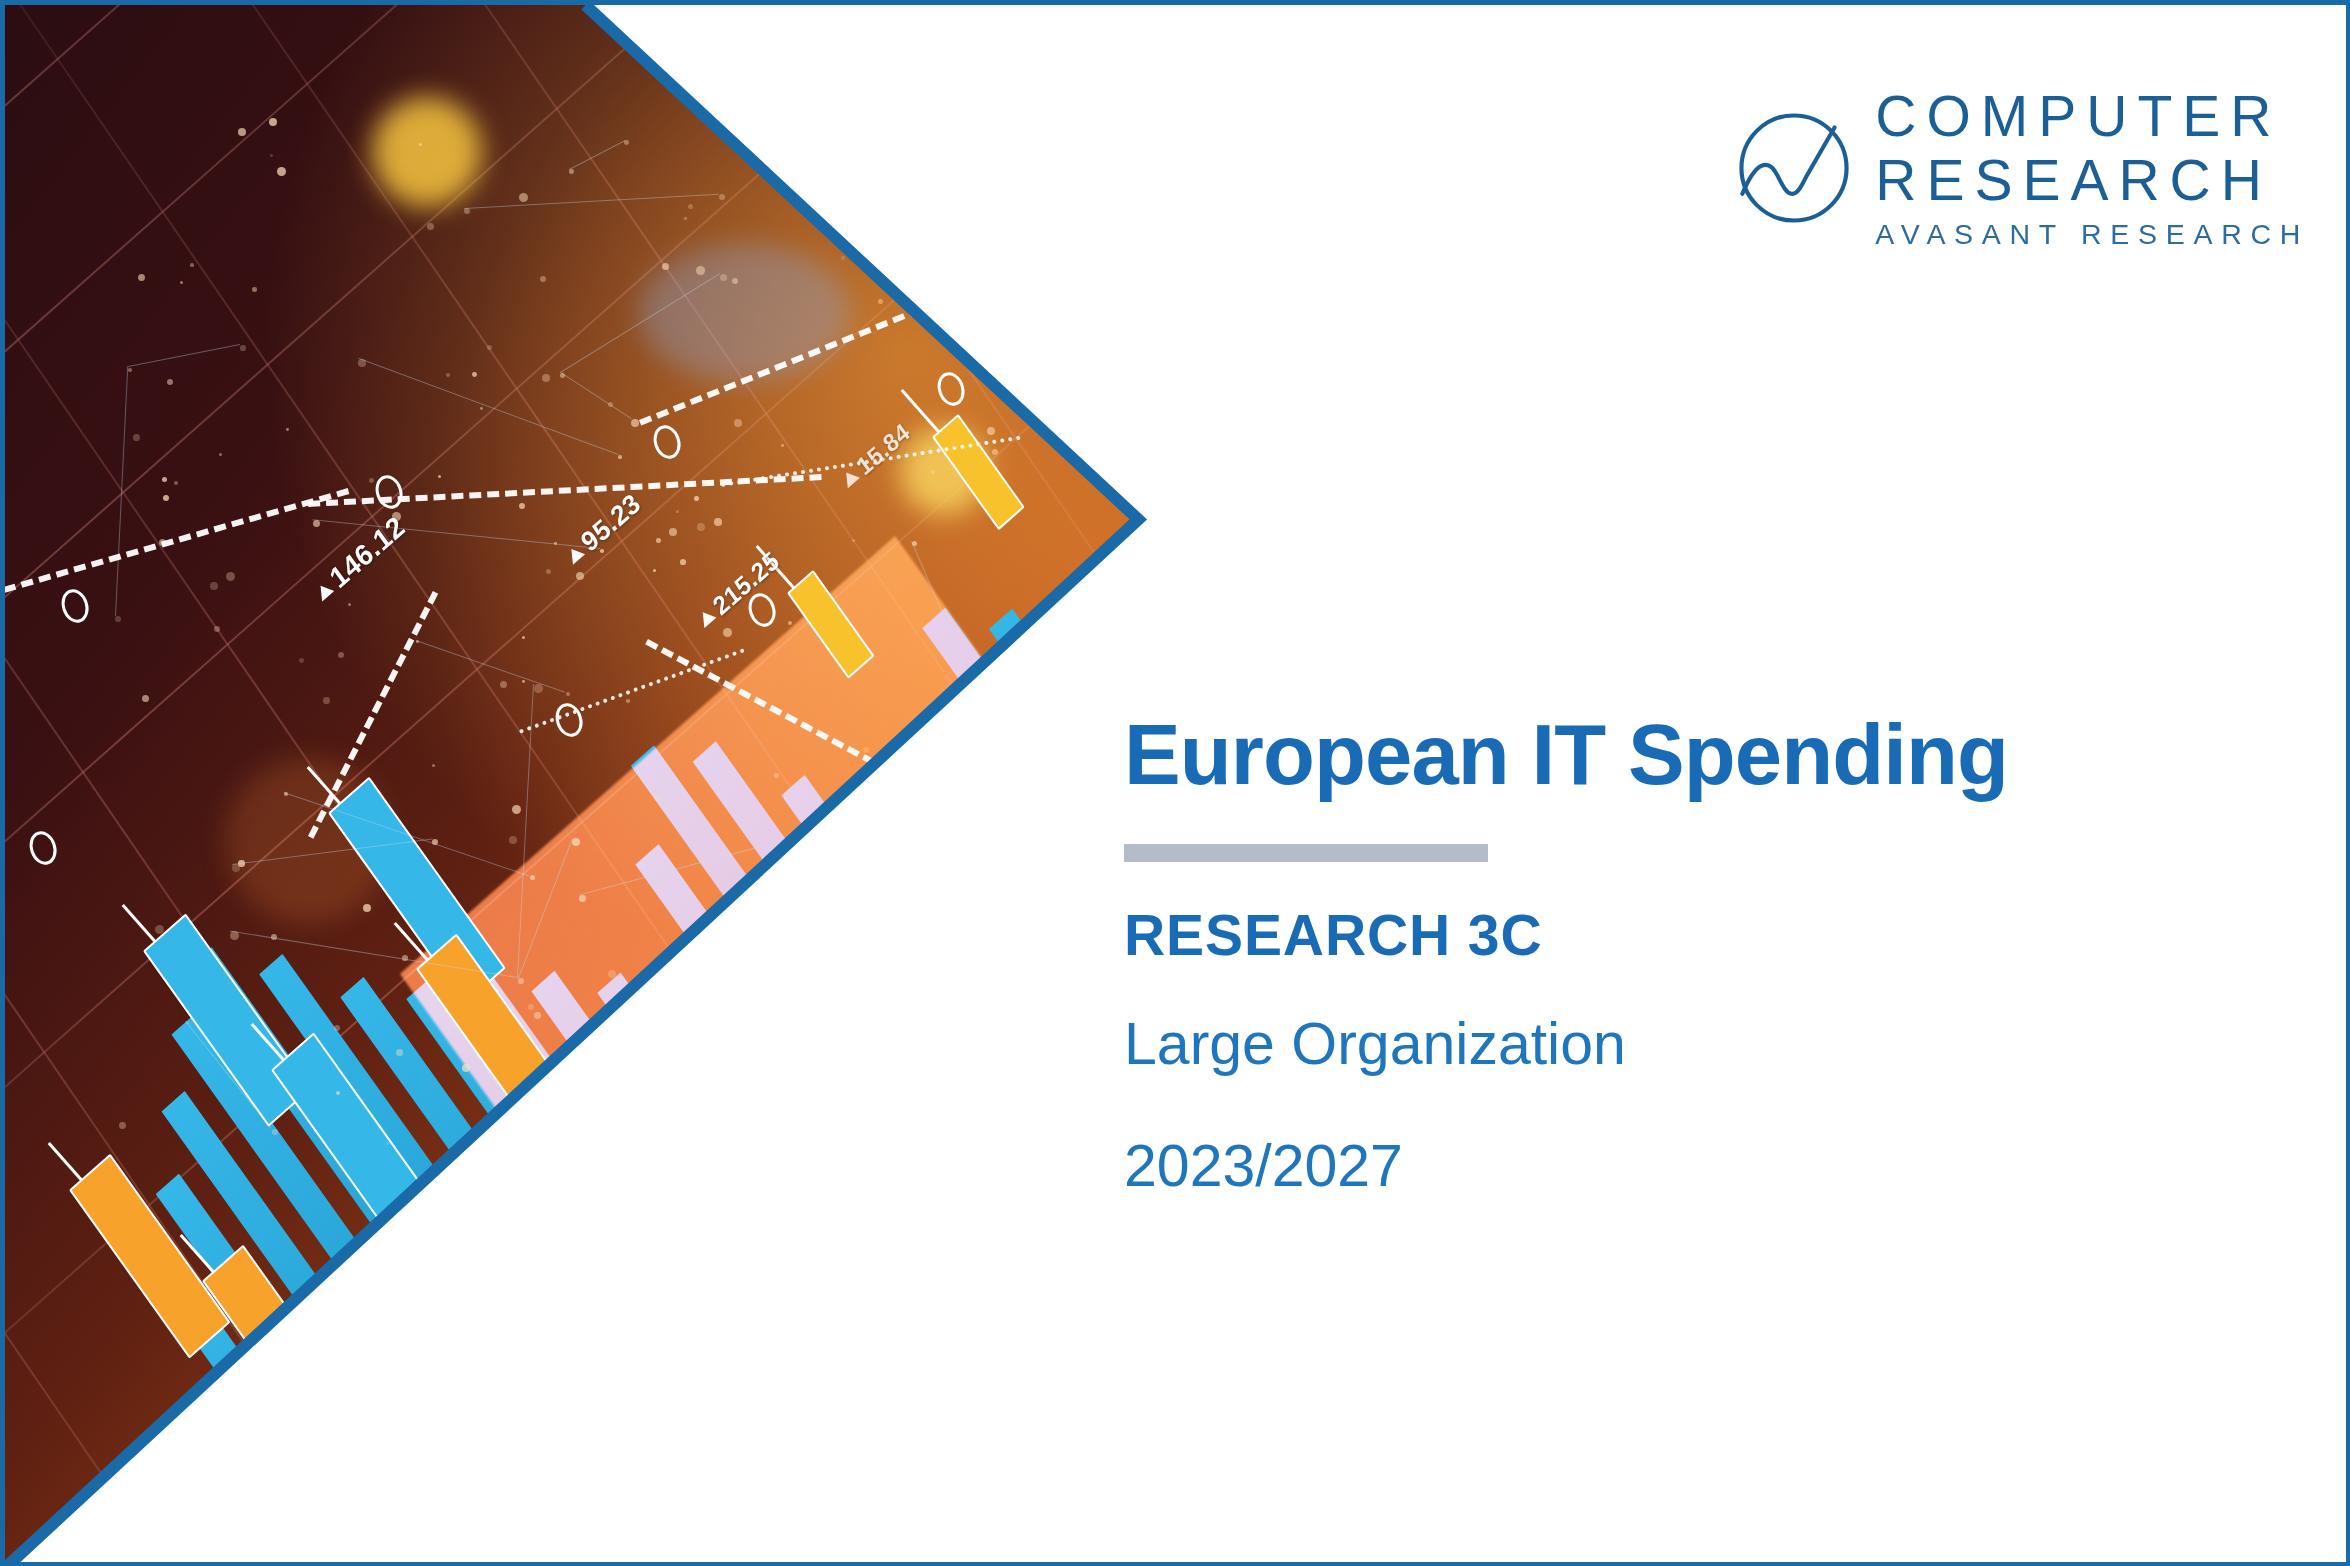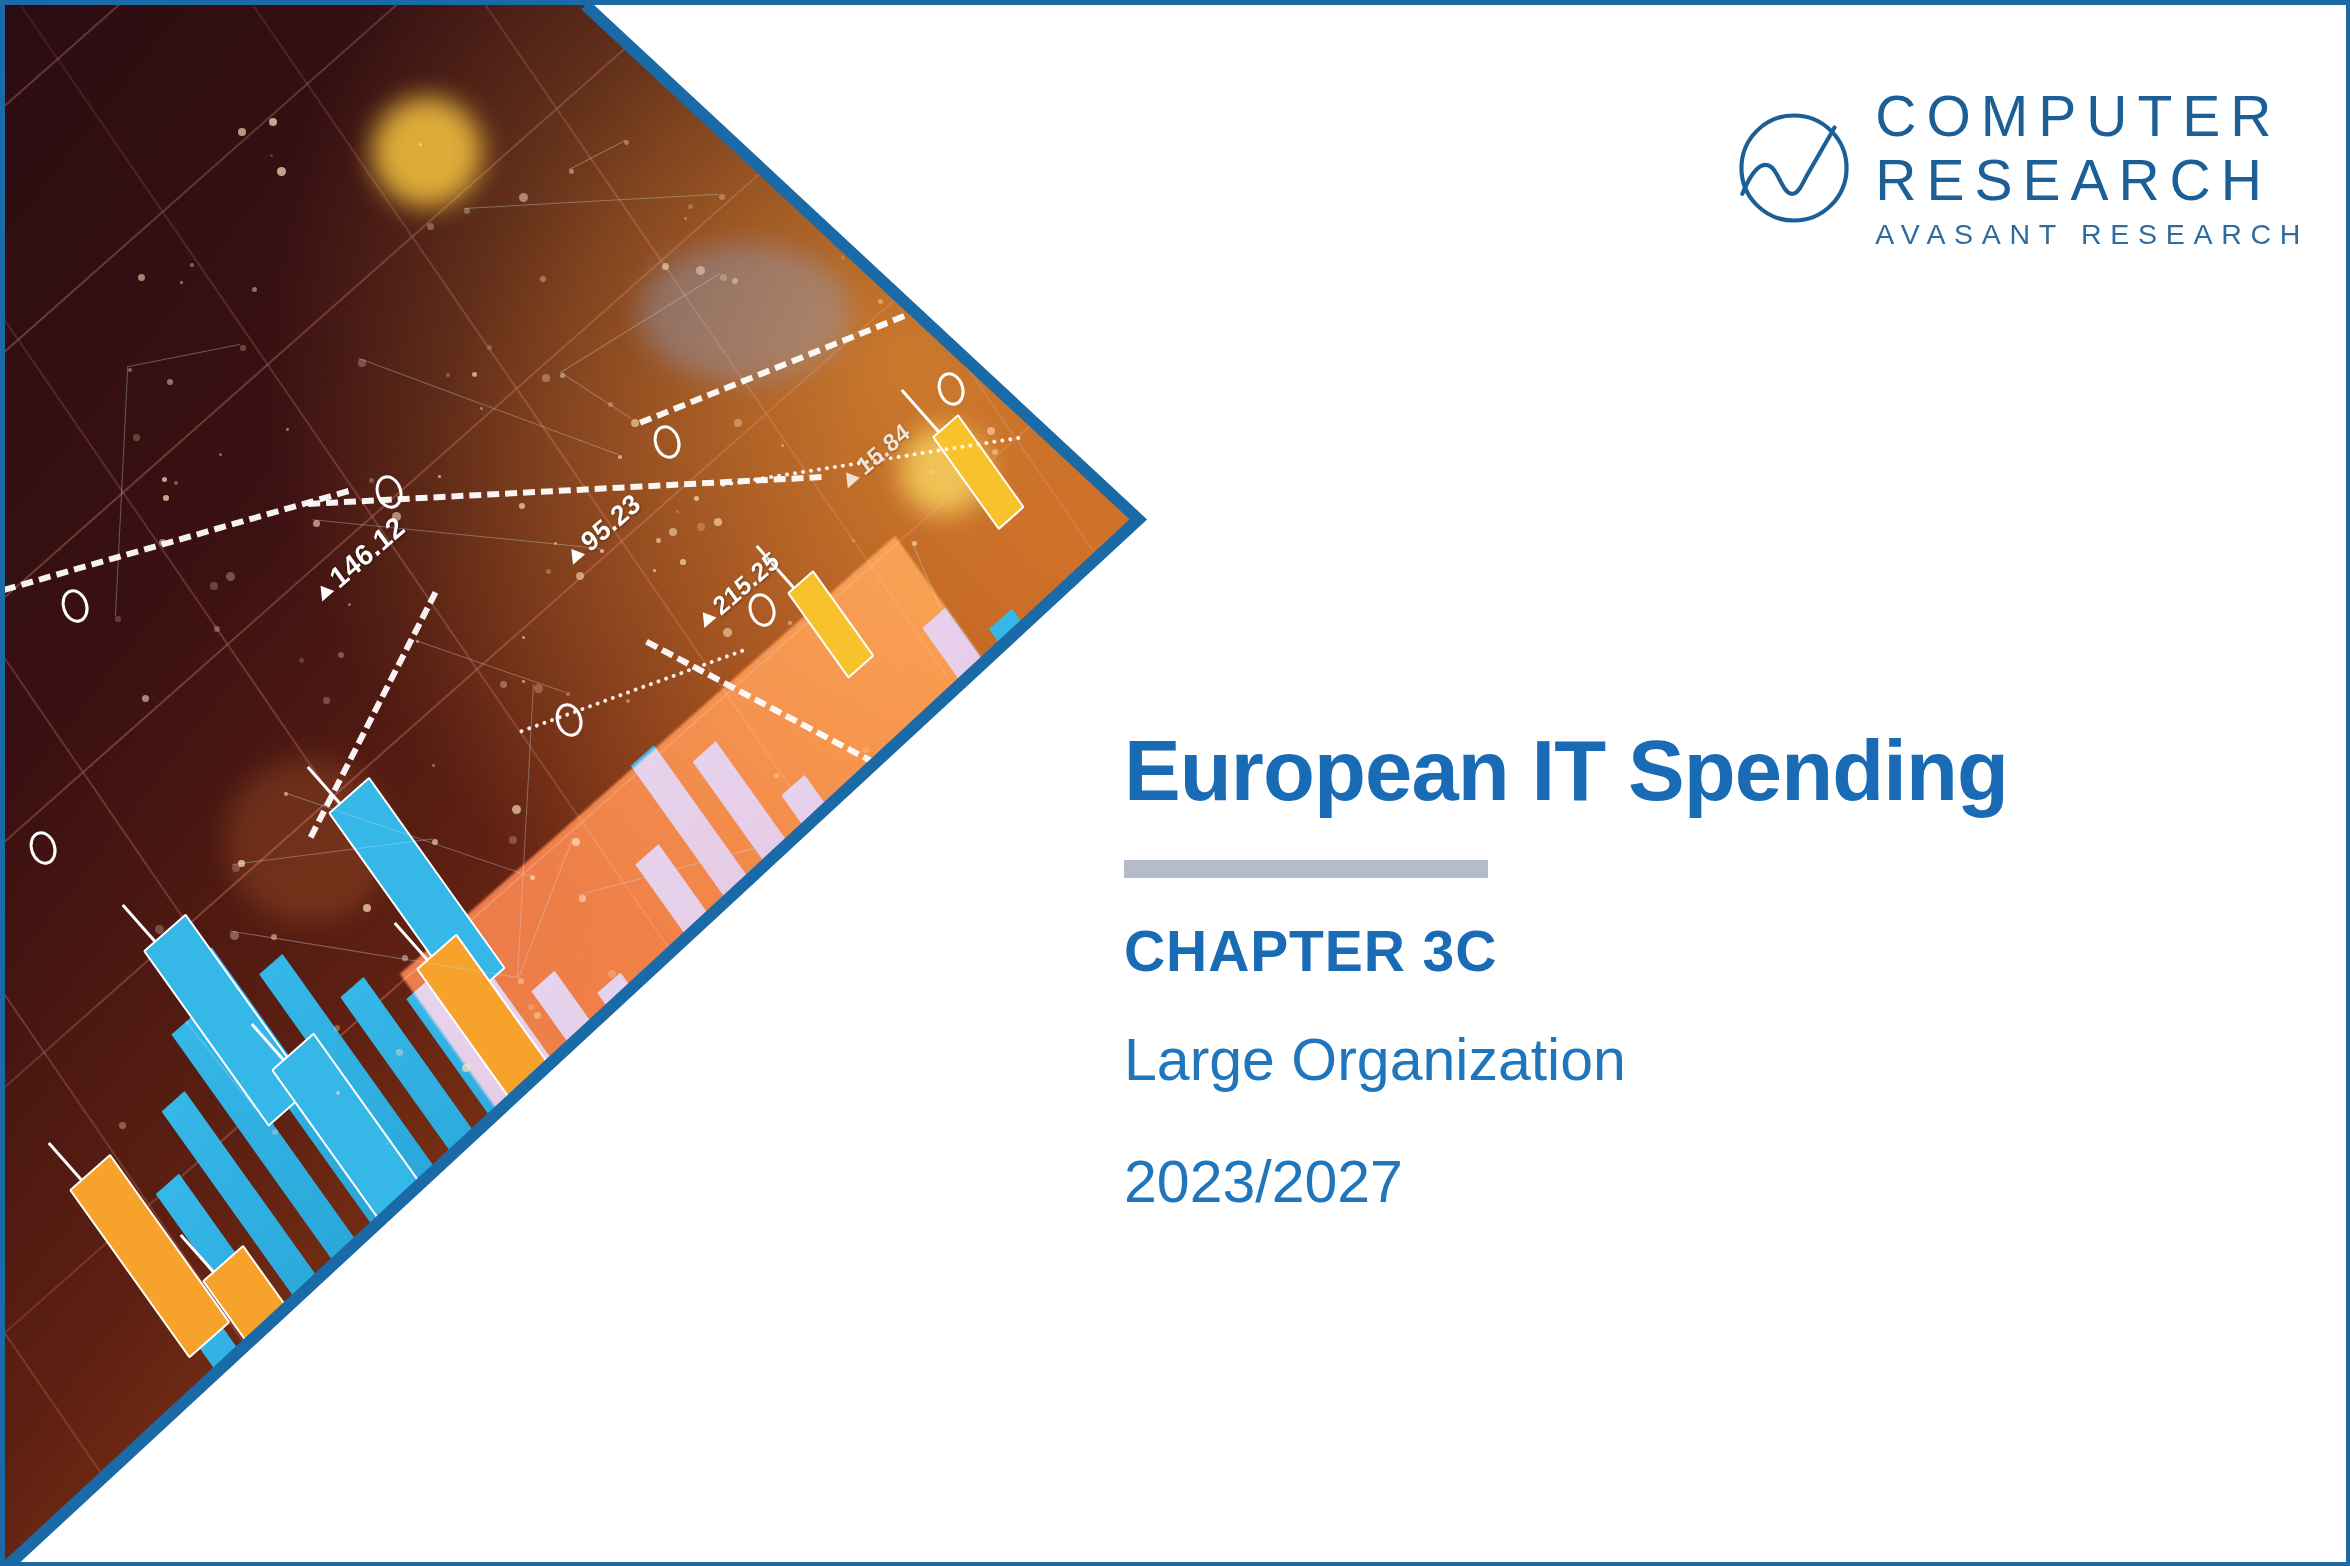--- a/index.html
+++ b/index.html
@@ -123,21 +123,21 @@
     font-family:"Liberation Sans", sans-serif;font-weight:400;
   }
   .logo-l2{margin-top:7.3px;}
   .logo-l3{
     font-size:28.5px;letter-spacing:8.7px;color:#2e6b9e;margin-top:11px;
     font-family:"Liberation Sans", sans-serif;font-weight:400;
   }
 
   
   #copy{
-    position:absolute;left:1119px;top:700px;width:1148px;margin-top:16px;
+    position:absolute;left:1119px;top:700px;width:1148px;
   }
   #title{
     color:#1a6bb5;font-weight:700;font-size:85px;line-height:1.17;
     letter-spacing:-0.9px;
     font-family:"Liberation Sans", sans-serif;
     width:1130px;
   }
   #divider{
     width:364px;height:17.4px;background:#b3bcc8;margin-top:40px;
   }
@@ -468,21 +468,21 @@
       <div class="logo-l2">RESEARCH</div>
       <div class="logo-l3">AVASANT RESEARCH</div>
     </div>
   </div>
 
   <div id="copy">
     <div id="title">
       <div>European IT Spending</div>
     </div>
     <div id="divider"></div>
-    <div id="chapter">CHAPTER 3C</div>
+    <div id="chapter">RESEARCH 3C</div>
     <div id="subtitle">
       <div>Large Organization</div>
     </div>
     <div id="year">2023/2027</div>
   </div>
 
 </div>
 
 
 </body></html>

